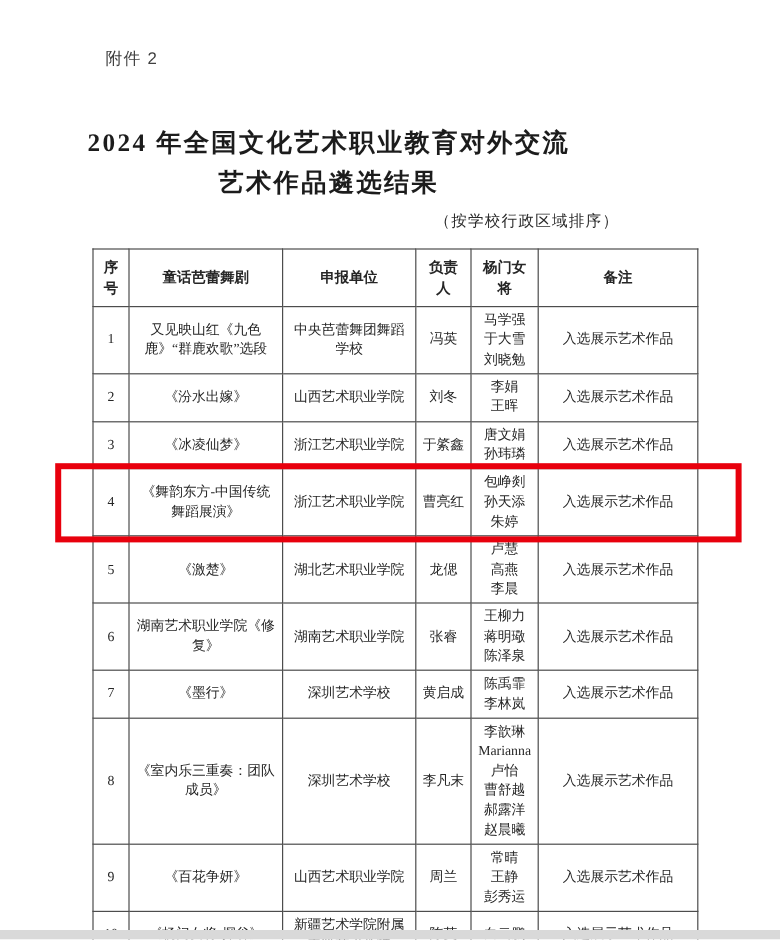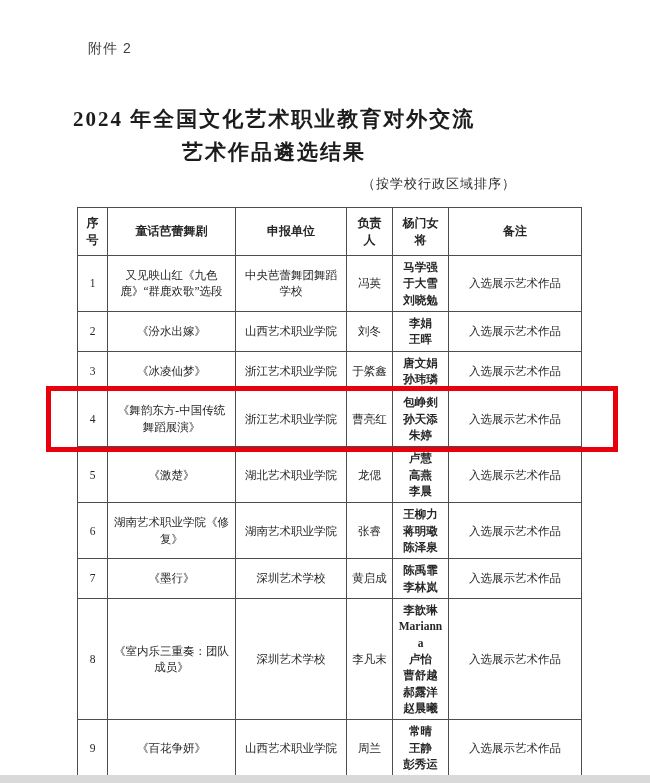--- a/index.html
+++ b/index.html
@@ -39,21 +39,21 @@
   }
   table.results th{
     font-weight:bold;font-size:12px;height:41px;line-height:1.35;
   }
   col.c-no{width:30px;}
   col.c-work{width:128px;}
   col.c-unit{width:111px;}
   col.c-leader{width:46px;}
   col.c-team{width:56px;}
   col.c-remark{width:133px;}
-  td[data-field="team"] div{line-height:1.42;font-weight:bold;}
+  td[data-field="team"] div{line-height:1.42;}
   .highlight-box{
     position:absolute;border:5px solid #e8000d;background:transparent;
     box-sizing:border-box;pointer-events:none;z-index:5;
   }
   .bottom-strip{
     position:absolute;left:0;bottom:0;width:650px;height:8px;background:#d9d9d9;
   }
 </style>
 </head>
 <body>

